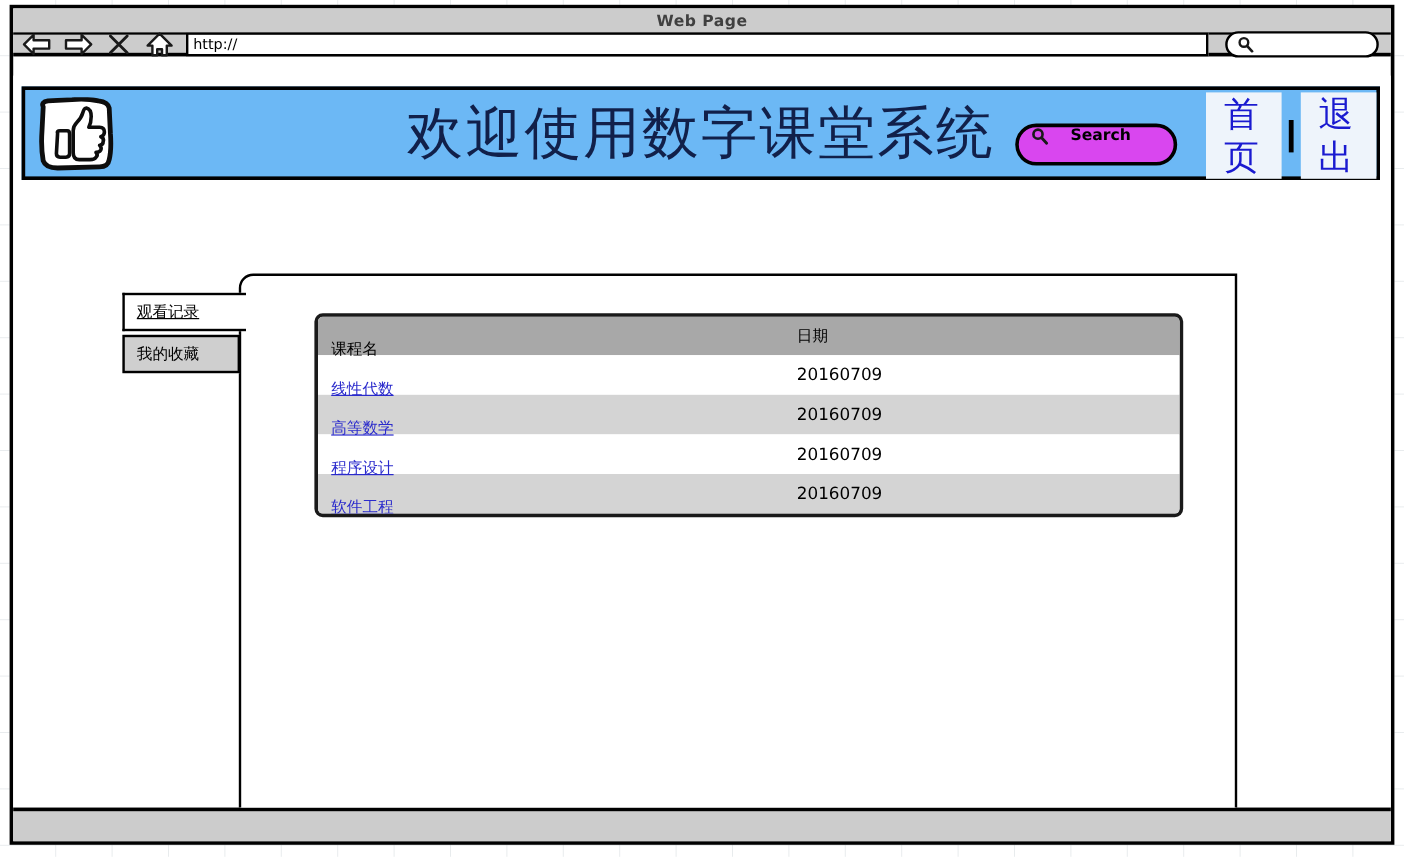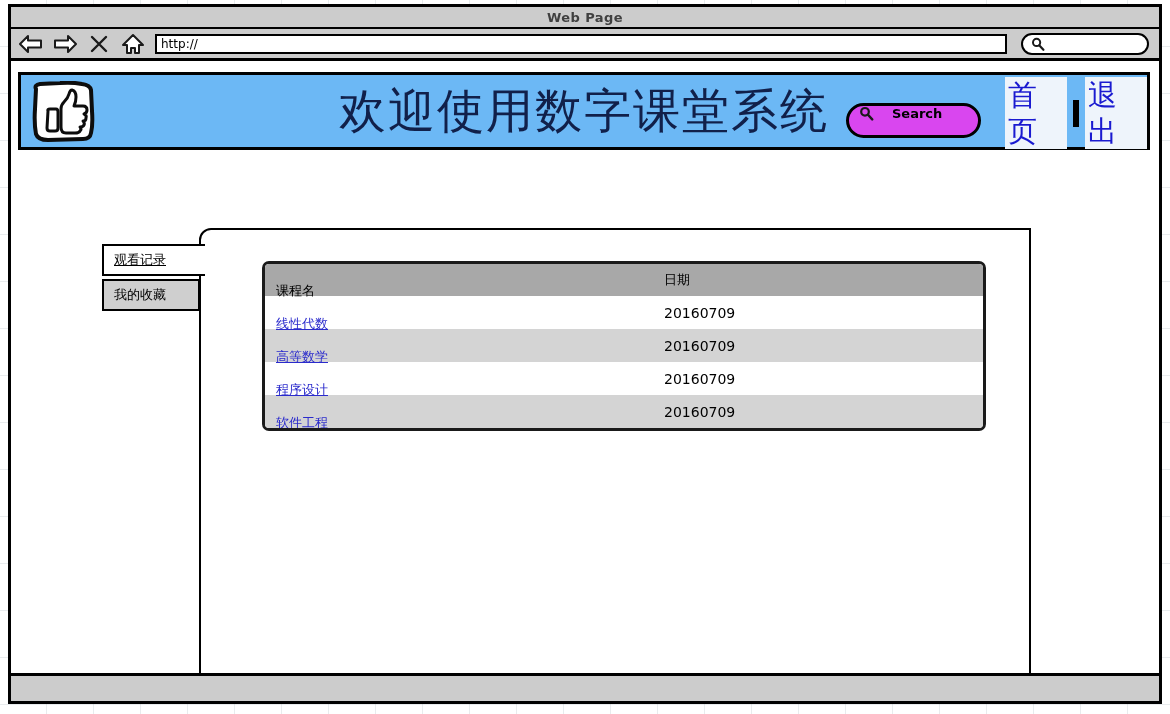--- a/index.html
+++ b/index.html
@@ -49,21 +49,21 @@
     font-weight: bold;
     line-height: 20px;
     color: #404040;
     letter-spacing: 0.4px;
   }
 
   #browser-toolbar {
     position: absolute;
     left: 0; top: 22px;
     width: 100%;
-    height: 32px;
+    height: 18px;
     background: #cccccc;
     border-bottom: 3px solid #000;
     box-sizing: border-box;
     display: flex;
     align-items: center;
   }
 
   .nav-icon {
     width: 28px;
     height: 26px;
@@ -184,21 +184,21 @@
     left: 984px;
     top: 18px;
     display: flex;
     align-items: center;
     height: 40px;
   }
   .nav-link {
     font-size: 29px;
     color: #1a1ad0;
     background: #eef4fb;
-    padding: 0 3px;
+    padding: 0 15px;
     line-height: 36px;
     font-family: "DejaVu Sans", sans-serif;
     text-decoration: none;
     display: inline-block;
   }
   #nav-separator {
     width: 6px;
     height: 27px;
     background: #000;
     margin: 0 6px;

